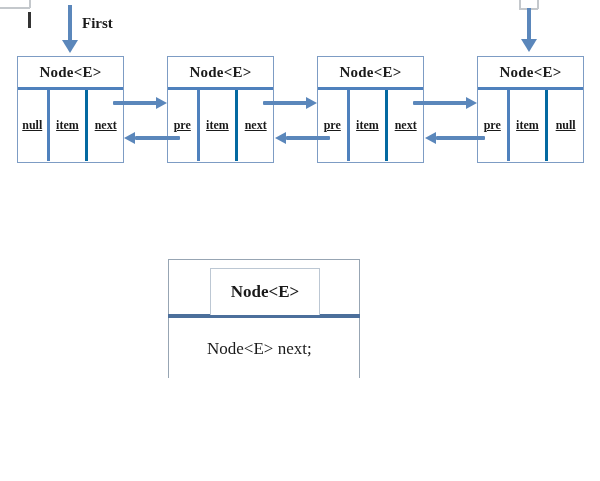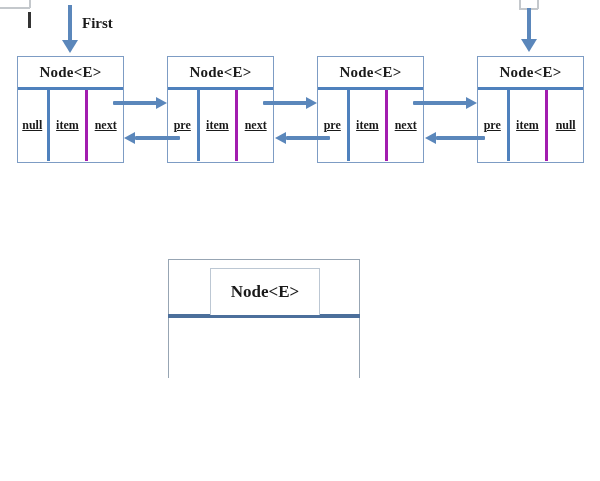--- a/index.html
+++ b/index.html
@@ -17,21 +17,21 @@
     height:30px;border-bottom:3px solid #4F81BD;
     display:flex;align-items:center;justify-content:center;
     font-size:15px;font-weight:bold;letter-spacing:.2px;
   }
   .node-body{display:flex;height:71px;text-decoration:underline;}
   .cell{
     display:flex;align-items:center;justify-content:center;
     font-size:12px;font-weight:bold;box-sizing:border-box;
   }
   .cell.c1{width:30%;border-right:3px solid #4F81BD;}
-  .cell.c2{width:37%;border-right:3px solid #a21caf;}
+  .cell.c2{width:37%;border-right:3px solid #0369a1;}
   .cell.c3{width:33%;}
   
   .hline{position:absolute;height:4px;background:#5b87bb;border-radius:1px;}
   .tri-right{
     position:absolute;width:0;height:0;
     border-top:6px solid transparent;border-bottom:6px solid transparent;
     border-left:11px solid #5b87bb;
   }
   .tri-left{
     position:absolute;width:0;height:0;
@@ -132,15 +132,16 @@
 
   <div class="hline" style="left:413px;top:101px;width:54px;"></div>
   <div class="tri-right" style="left:466px;top:97px;"></div>
   <div class="hline" style="left:436px;top:136px;width:49px;"></div>
   <div class="tri-left" style="left:425px;top:132px;"></div>
 
   <div class="class-box"></div>
   <div class="class-divider"></div>
   <div class="class-title-box">Node&lt;E&gt;</div>
   <div class="class-fields">
+    <div>Node&lt;E&gt; next;</div>
   </div>
 
 </div>
 
 </body></html>

